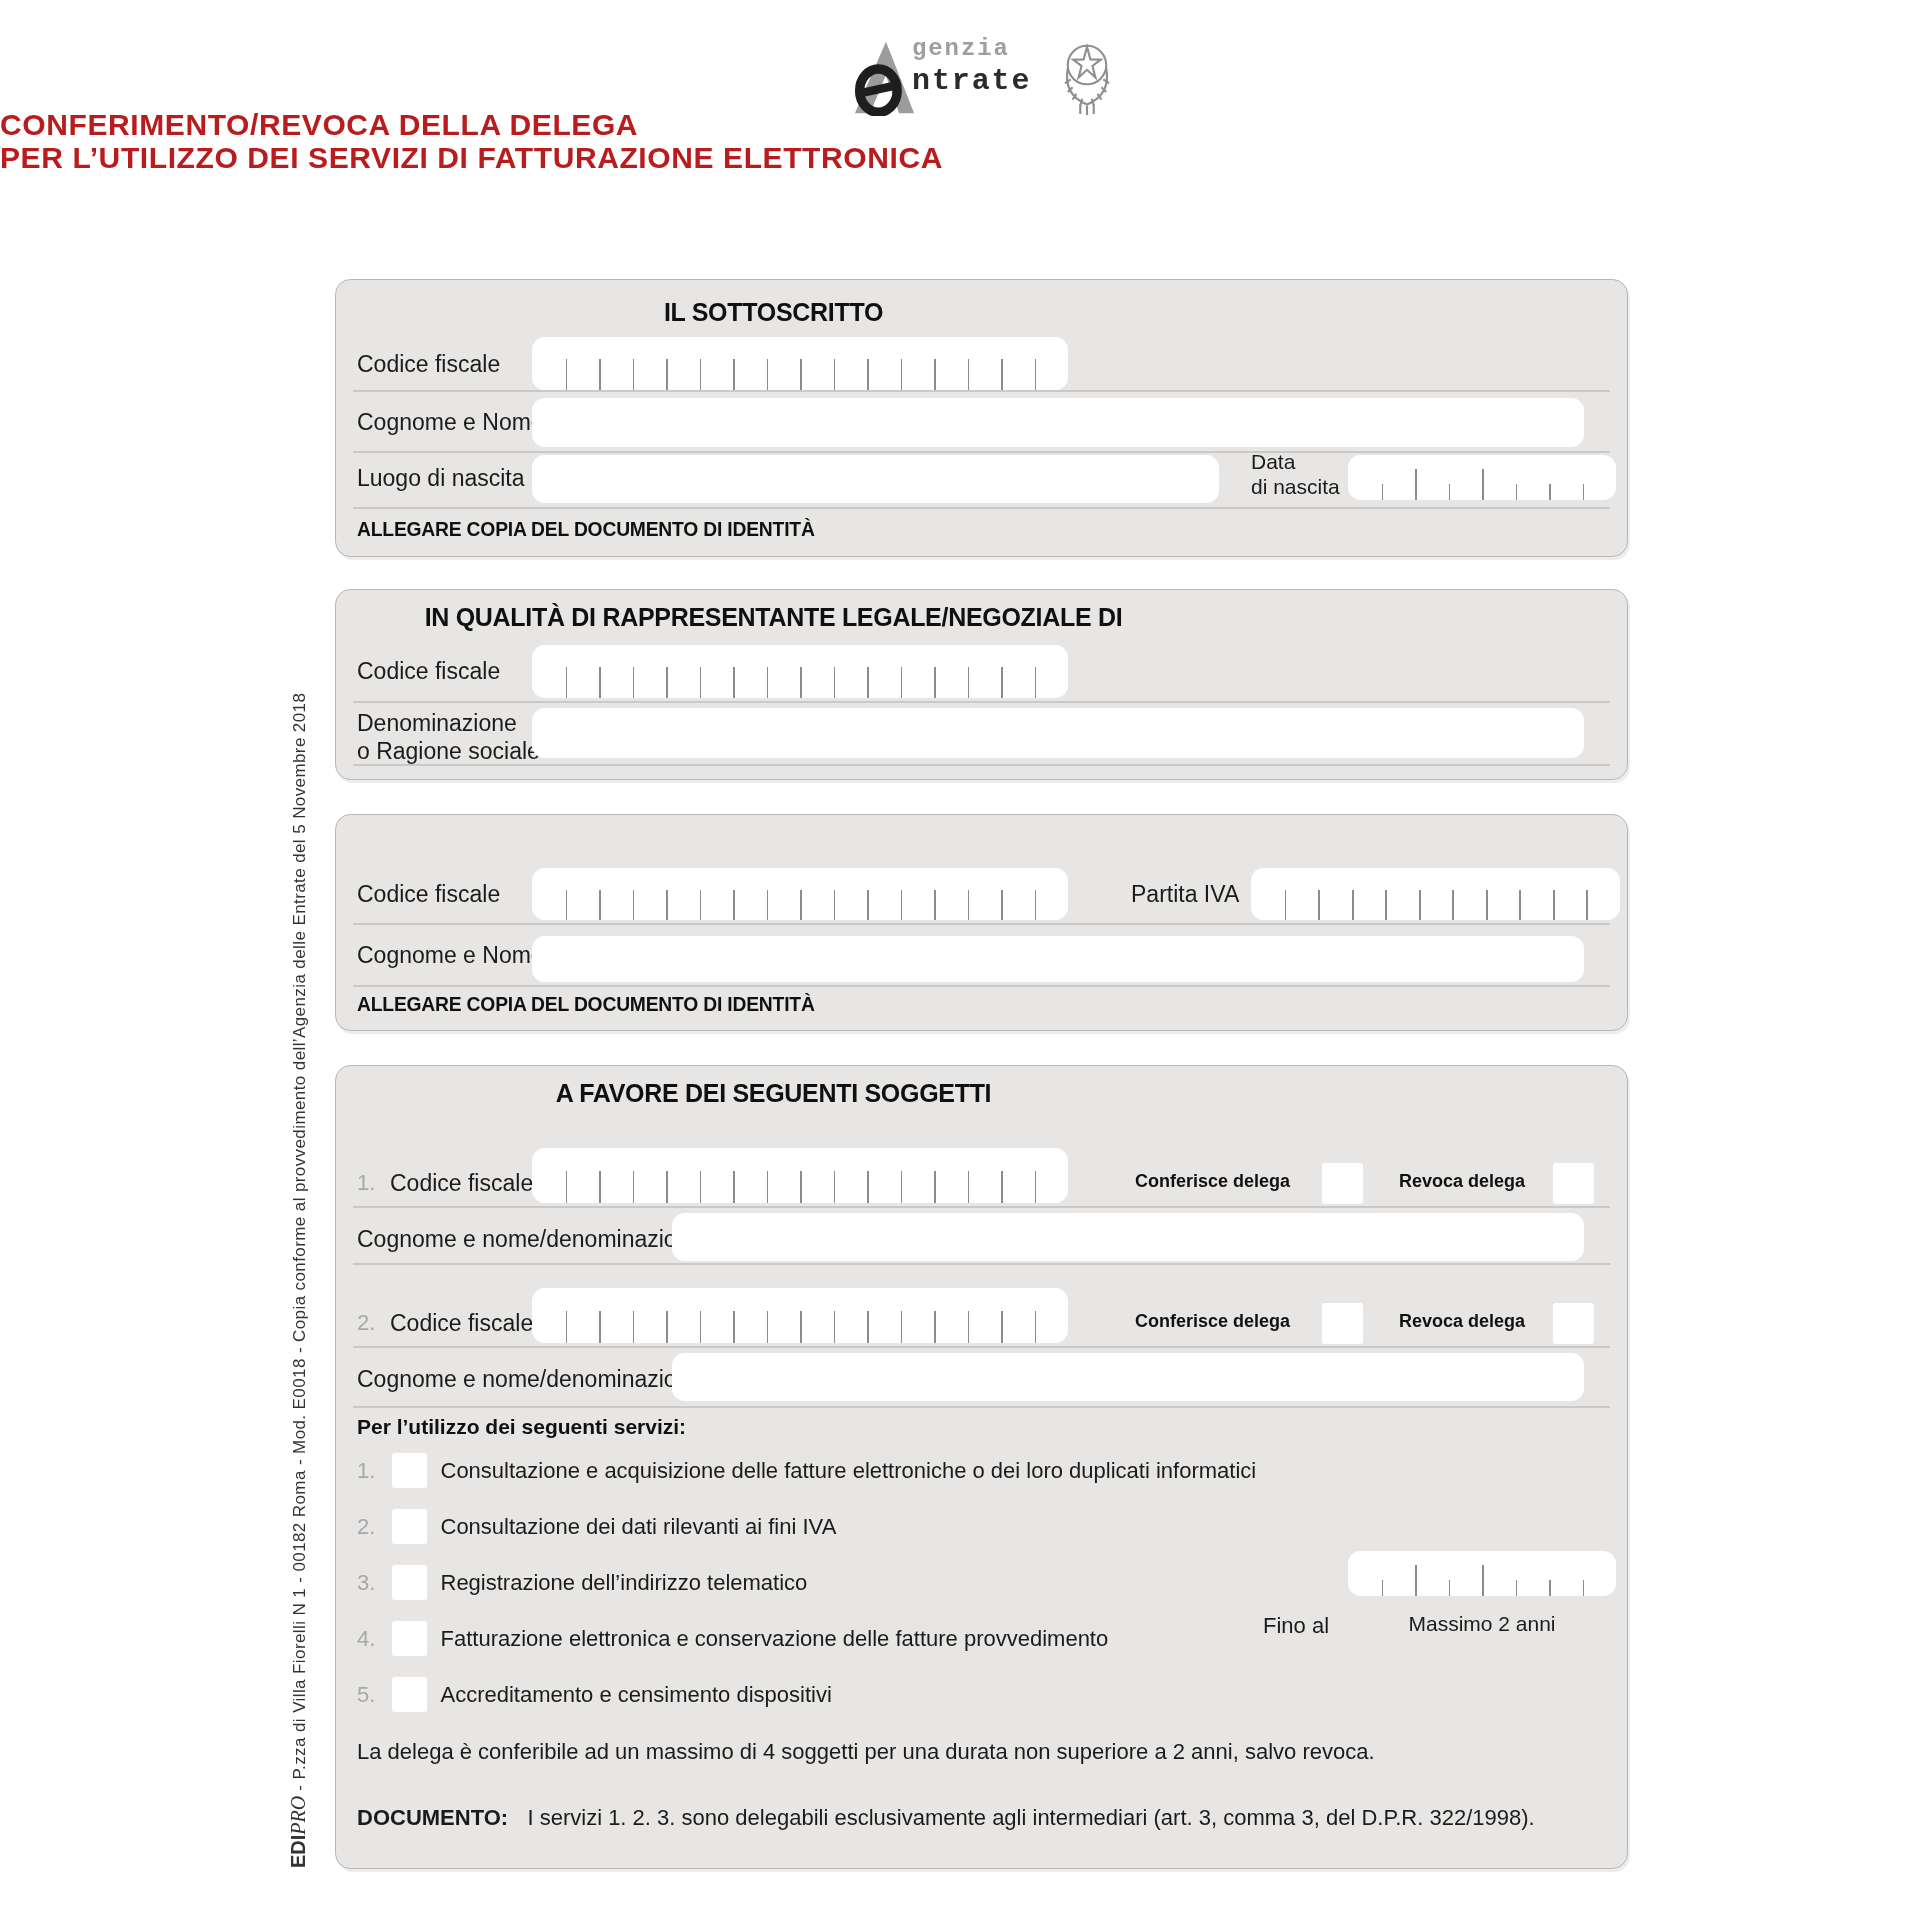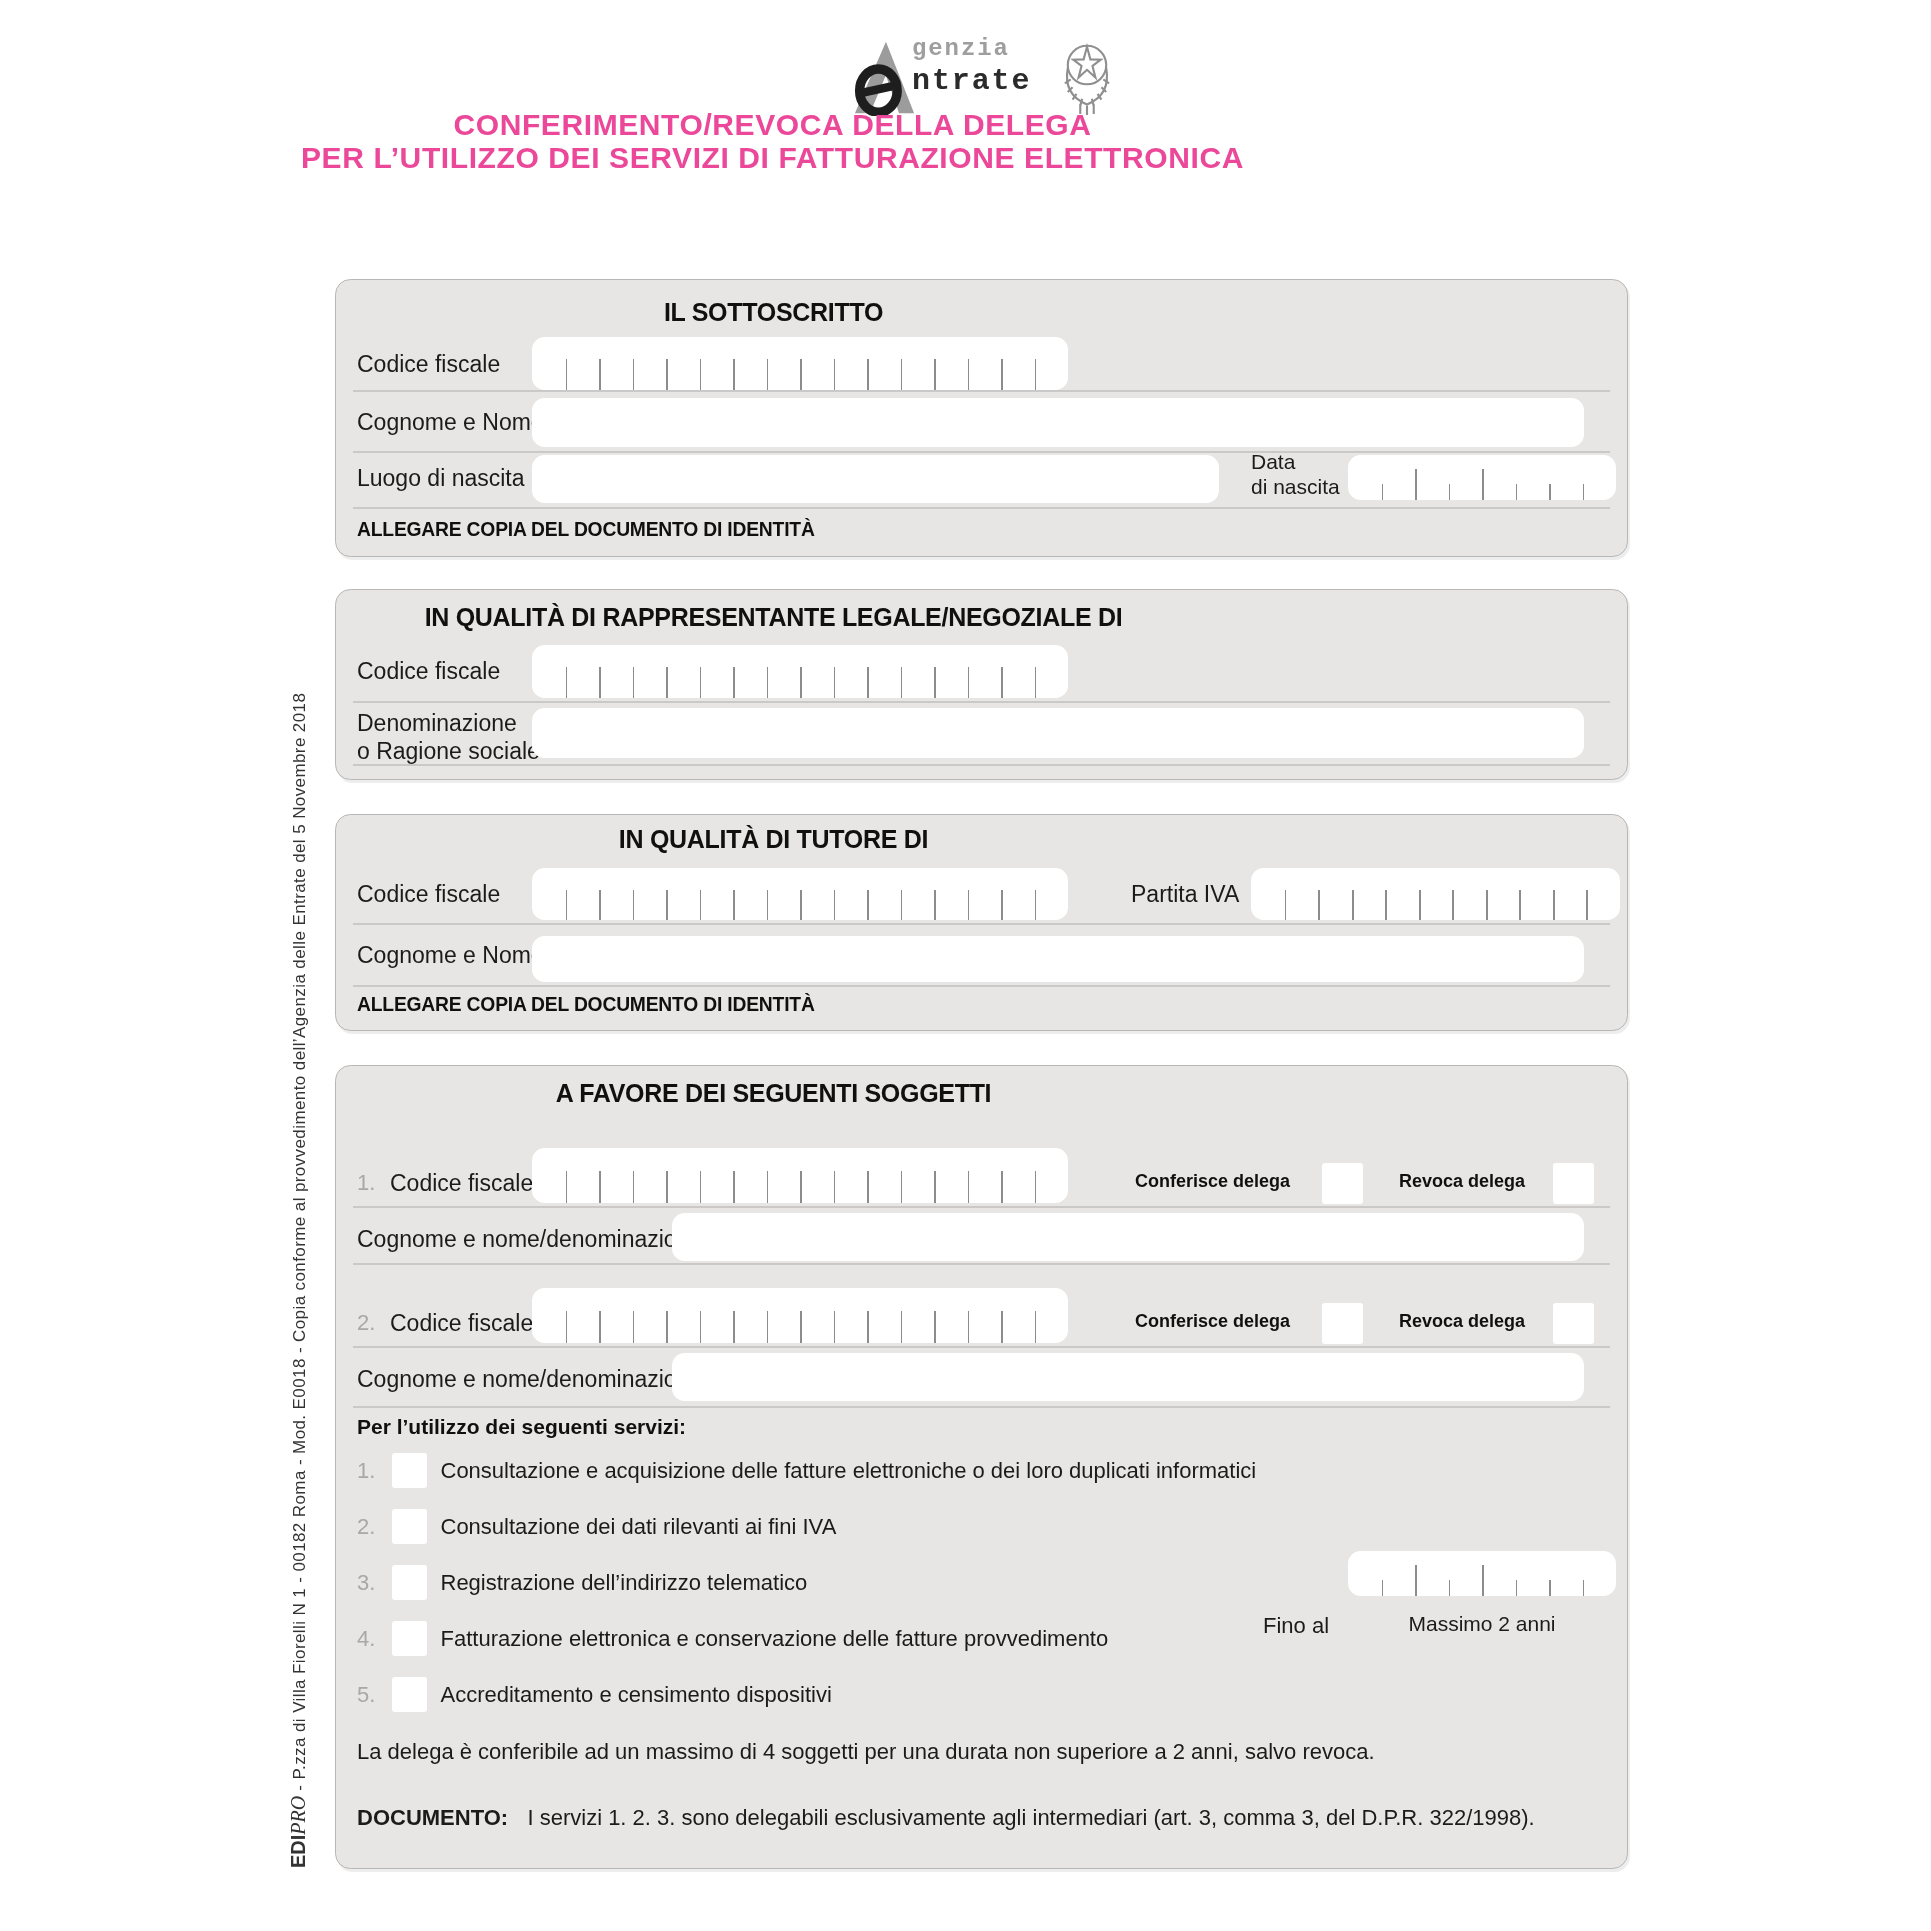--- a/index.html
+++ b/index.html
@@ -11,22 +11,22 @@
   .page{position:absolute;left:0;top:0;width:1662px;height:1931px;}
 
   
   .logo{position:absolute;left:854px;top:29px;width:261px;height:89px;}
   .logo-mark{position:absolute;left:0;top:9.7px;}
   .logo-text{position:absolute;left:58px;top:5.8px;font-family:"Liberation Mono", monospace;font-weight:bold;}
   .logo-line1{font-size:24px;color:#9e9e9e;letter-spacing:1.9px;}
   .logo-line2{font-size:30px;color:#2b2b2b;letter-spacing:1.9px;margin-top:1.9px;}
   .logo-emblem{position:absolute;left:207px;top:11.6px;}
   .doc-title{
-    position:absolute;left:0;top:108px;width:1545px;text-align:center;
-    font-weight:bold;font-size:30px;line-height:33px;color:#ec4899;letter-spacing:0.6px;
+    position:absolute;left:0;top:108px;width:1545px;
+    font-weight:bold;font-size:30px;line-height:33px;color:#b91c1c;letter-spacing:0.6px;
   }
 
   
   .panel{
     position:absolute;left:335px;width:1293px;box-sizing:border-box;
     background:#e7e6e4;border:1.9px solid #b9b7b5;border-radius:15.4px;
     box-shadow:1.9px 2.9px 0 rgba(0,0,0,0.07);
   }
   .panel-title{
     position:absolute;left:0;width:875px;text-align:center;
@@ -164,21 +164,20 @@
 
     <div class="lbl2" style="left:21px;top:119px;font-size:23px;line-height:28px;">
       <div>Denominazione</div>
       <div>o Ragione sociale</div>
     </div>
     <div class="box" style="left:196px;top:118px;width:1052px;height:50px;"></div>
     <div class="sep" style="top:174px;"></div>
   </section>
 
   <section class="panel" style="top:814px;height:217px;">
-    <div class="panel-title" style="top:9.7px;">IN QUALITÀ DI TUTORE DI</div>
 
     <div class="lbl" style="left:21px;top:66px;">Codice fiscale</div>
     <div class="box" data-cells-type="uniform" style="left:196px;top:53px;width:536px;height:52px;" data-cells="16">
         <div class="tick" style="left: 6.25%;"></div>
         <div class="tick" style="left: 12.5%;"></div>
         <div class="tick" style="left: 18.75%;"></div>
         <div class="tick" style="left: 25%;"></div>
         <div class="tick" style="left: 31.25%;"></div>
         <div class="tick" style="left: 37.5%;"></div>
         <div class="tick" style="left: 43.75%;"></div>

